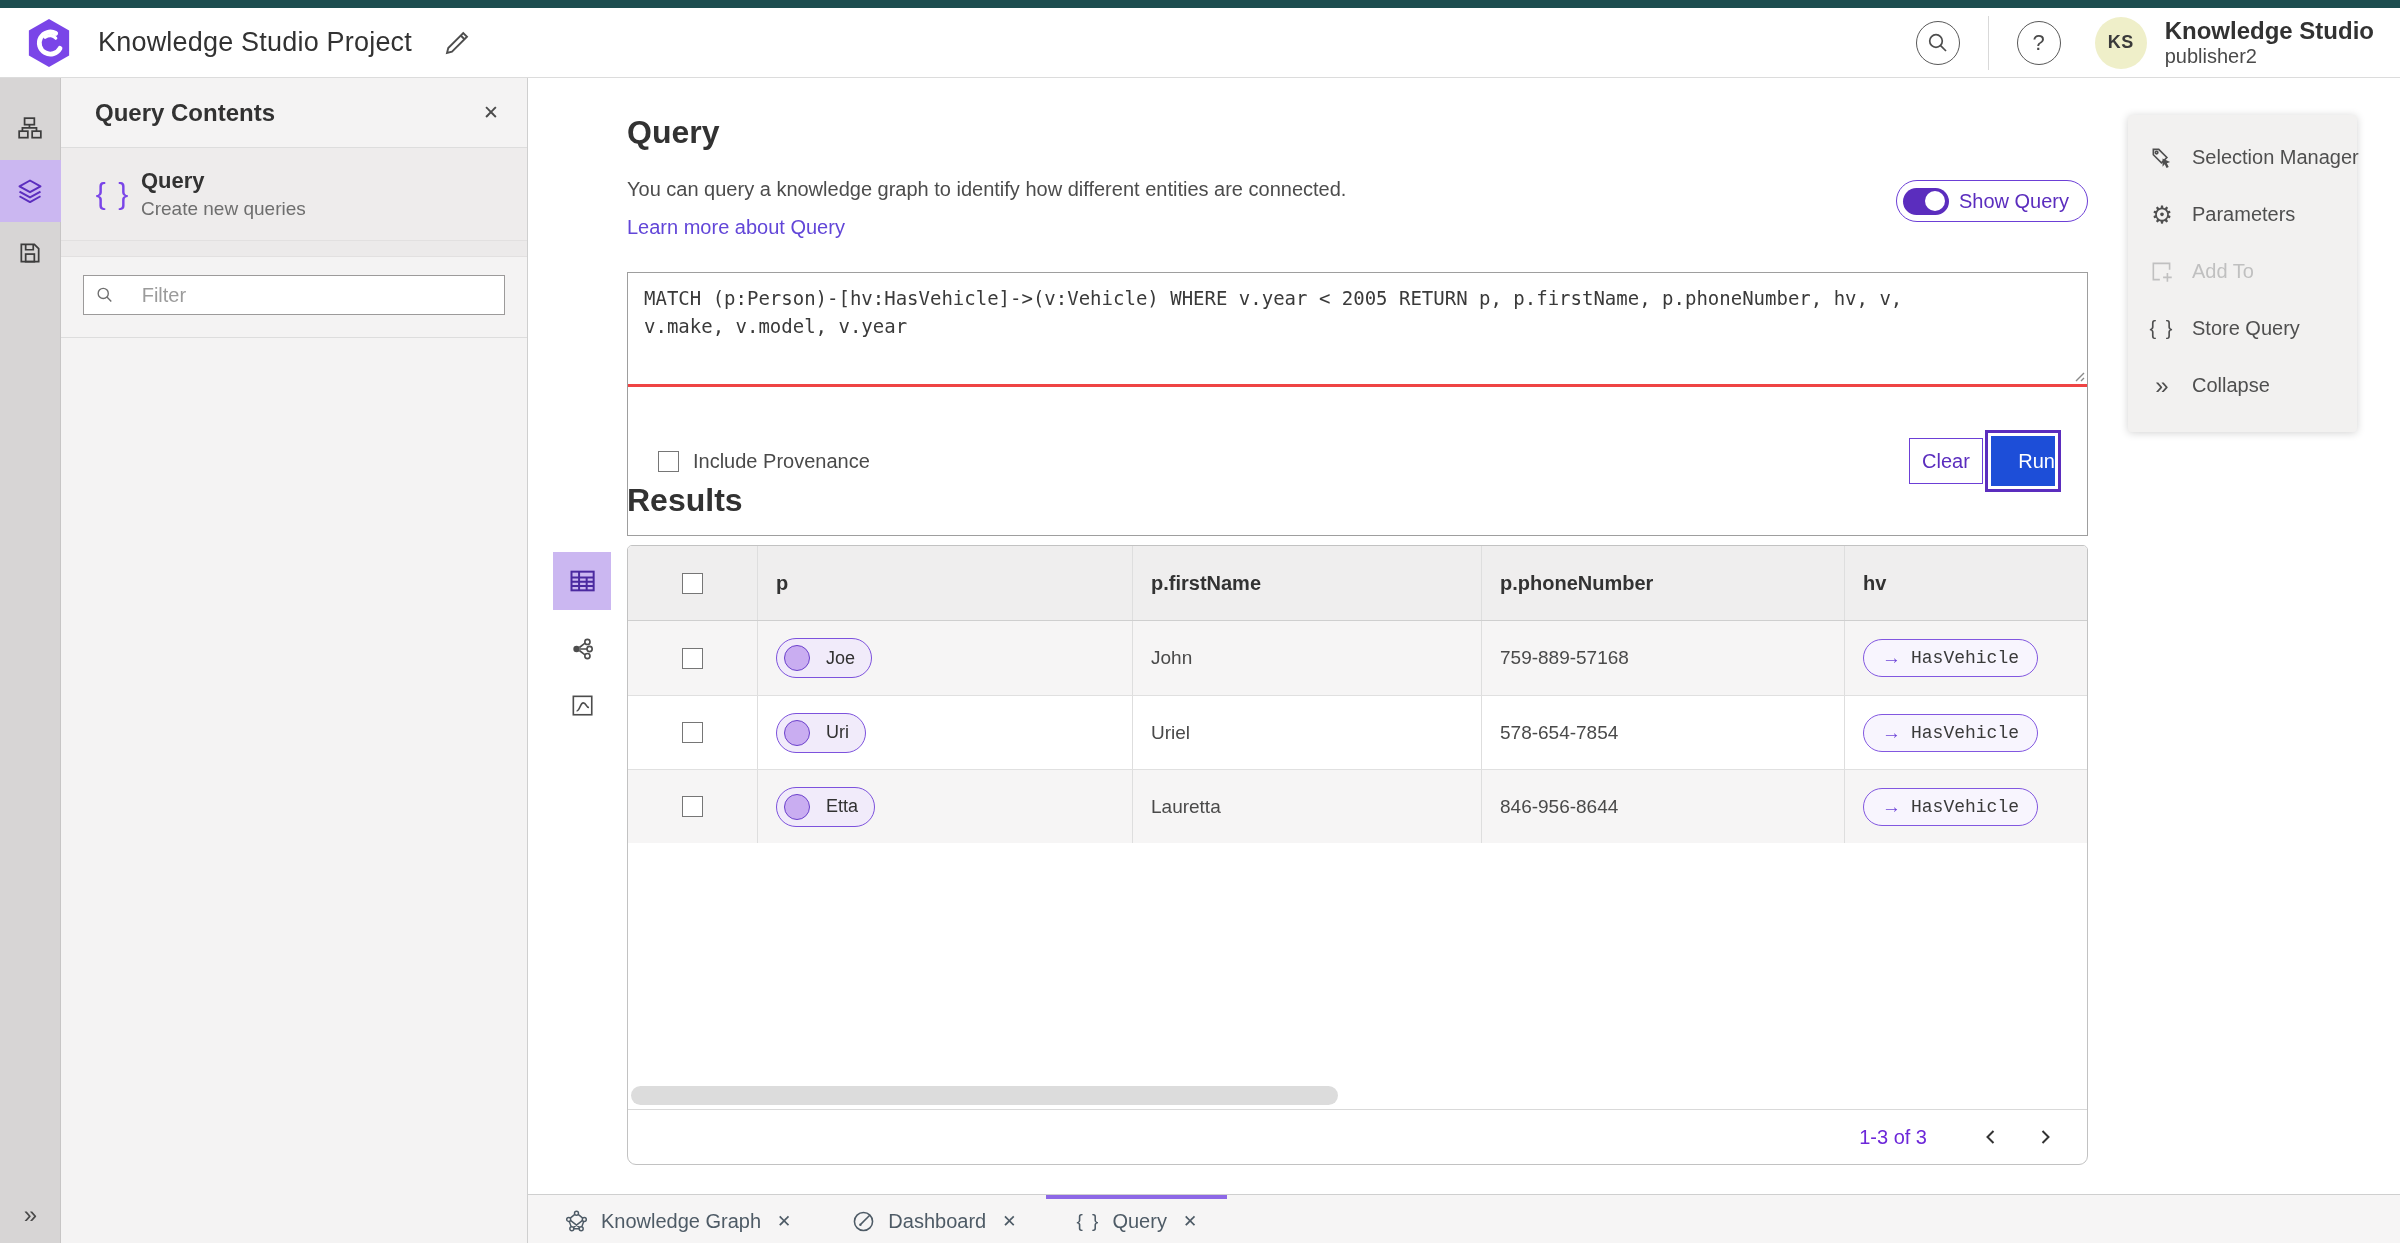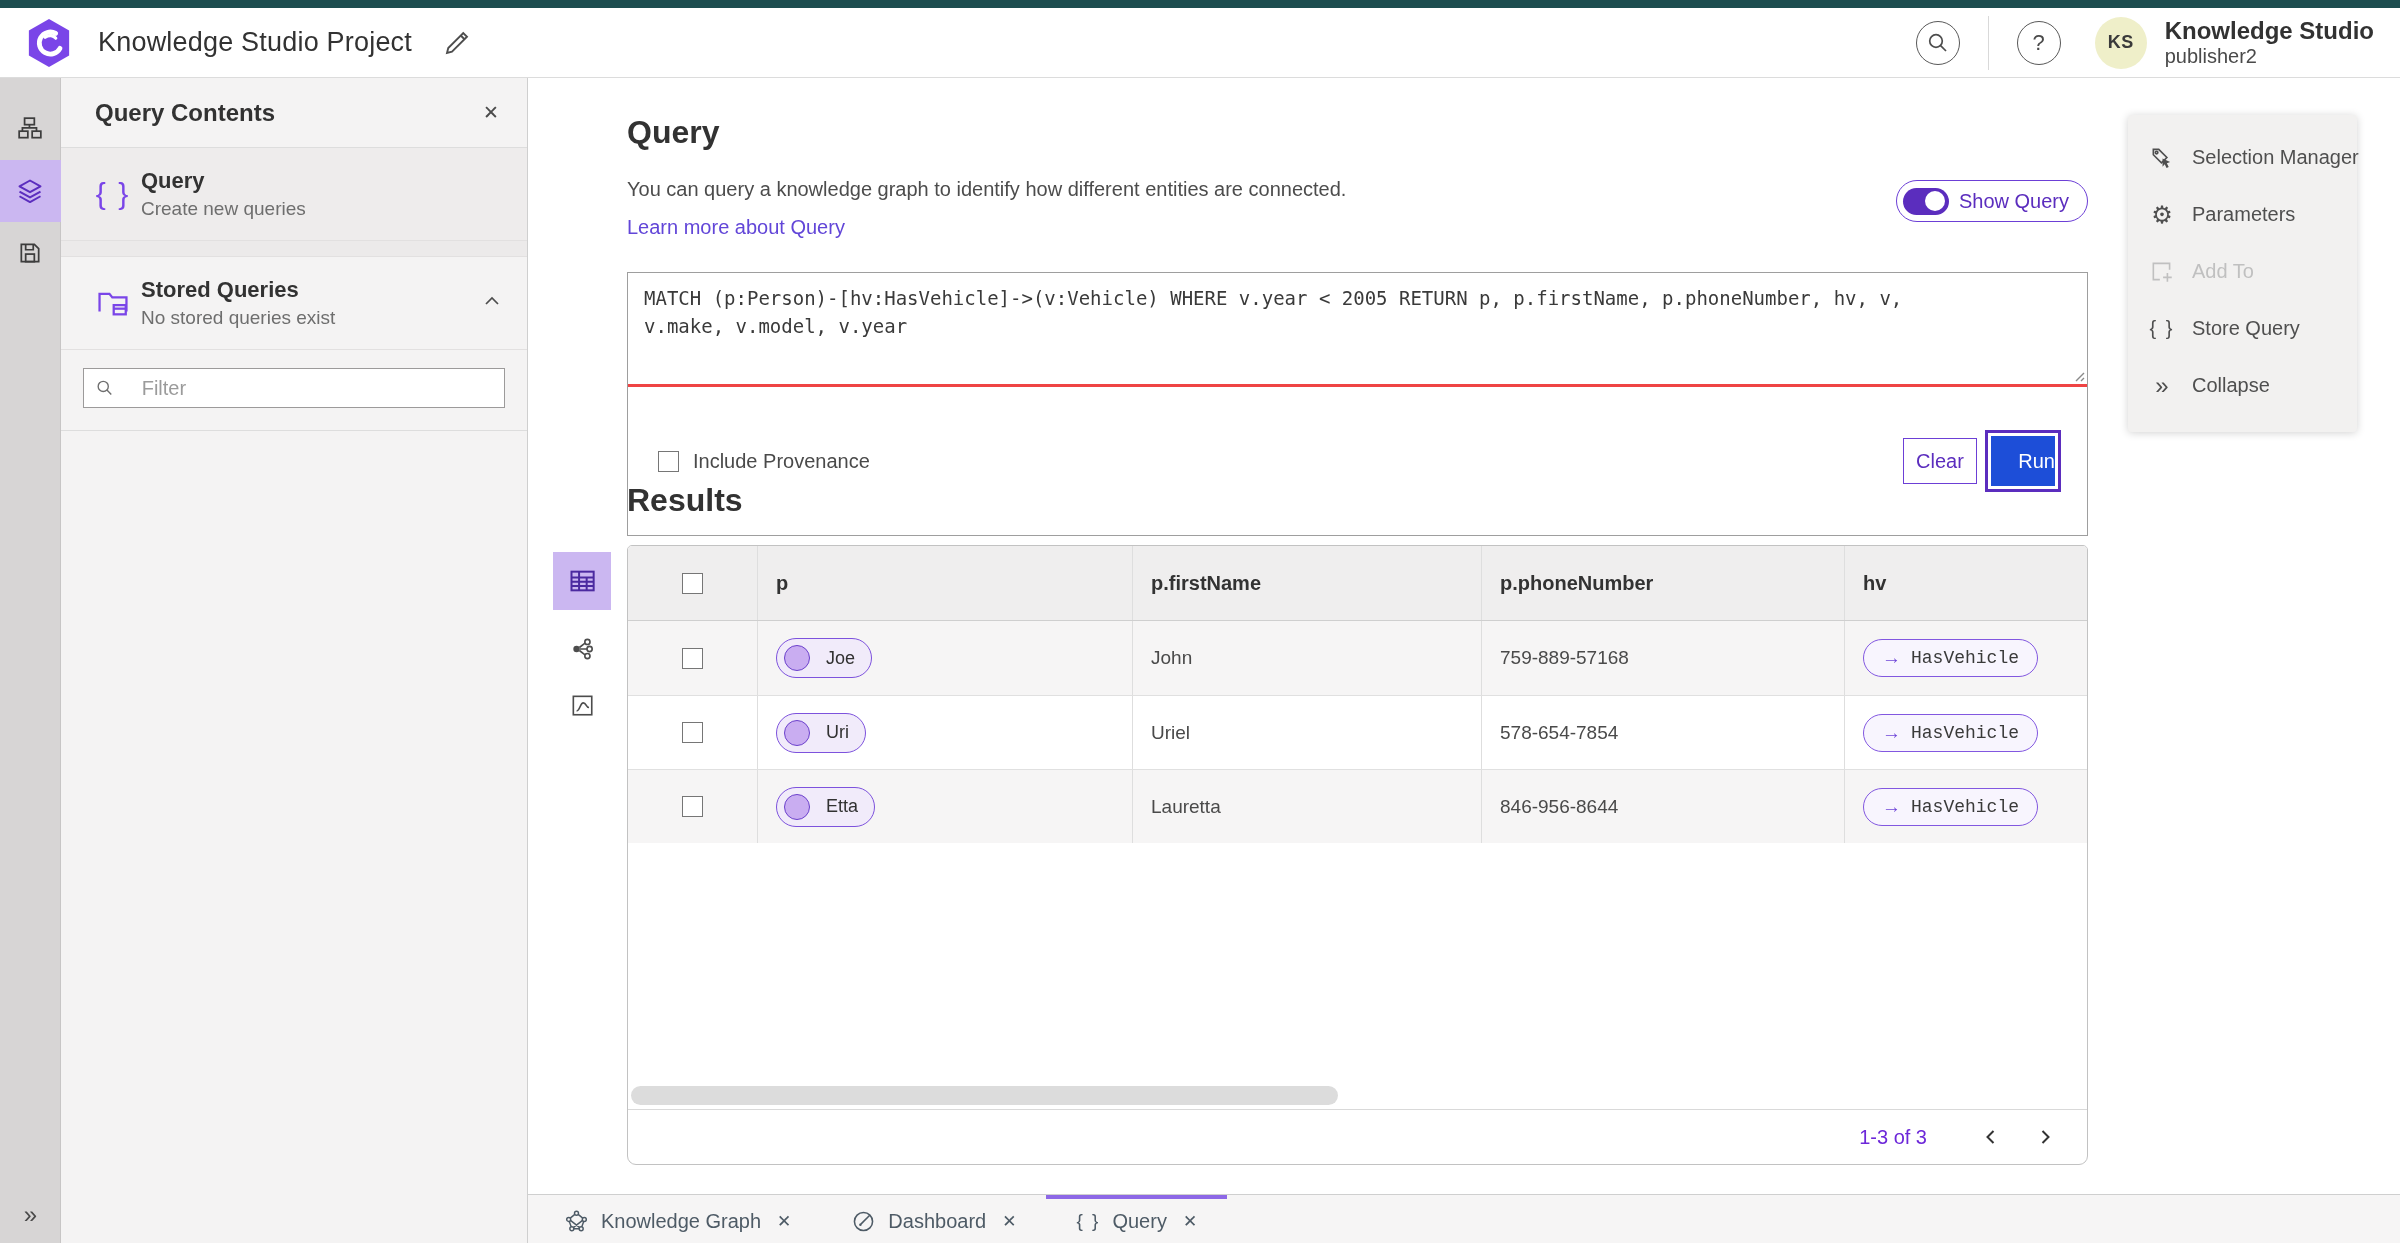--- a/index.html
+++ b/index.html
@@ -59,21 +59,21 @@
   .toggle-knob { position:absolute; top:3.5px; right:4px; width:20px; height:20px; background:#fff; border-radius:50%; }
   .toggle-label { font-size:20px; color:#5b2dbe; }
 
   .query-box { position:absolute; left:99px; top:194px; width:1461px; height:264px; border:1px solid #9e9e9e; background:#fff; }
   .code-area { position:relative; height:114px; border-bottom:3px solid #ef4444; padding:12px 16px; }
   .code { font-family:"DejaVu Sans Mono","Liberation Mono",monospace; font-size:19px; line-height:1.45; color:#3a3a3a; white-space:pre-wrap; max-width:114ch; }
   .resize-glyph { position:absolute; right:2px; bottom:2px; }
   .prov-row { display:flex; align-items:center; height:148px; padding:0 26px 0 30px; }
   .checkbox { width:21px; height:21px; border:1.6px solid #767676; background:#fff; flex:0 0 21px; cursor:pointer; }
   .prov-label { font-size:20px; color:#4a4a4a; margin-left:14px; }
-  .btns { margin-left:auto; display:flex; align-items:center; gap:14px; }
+  .btns { margin-left:auto; display:flex; align-items:center; gap:8px; }
   .btn-clear { min-width:74px; height:46px; background:#fff; border:1.6px solid #6c3fd6; color:#5b2dbe; font-size:20px; font-family:inherit; cursor:pointer; }
   .btn-run { min-width:64px; height:50px; background:#1d4ed8; border:none; color:#fff; font-size:20px; font-family:inherit; cursor:pointer; box-shadow:0 0 0 3px #fff, 0 0 0 6px #5b2dbe; margin-right:6px;text-align:right; }
 
   .h2 { position:absolute; left:99px; top:404px; font-size:32px; font-weight:700; color:#323232; }
 
   .view-strip { position:absolute; left:25px; top:474px; width:58px; display:flex; flex-direction:column; align-items:center; }
   .view-cell { width:58px; height:58px; display:flex; align-items:center; justify-content:center; cursor:pointer; }
   .view-cell.active { background:#cbb7f1; }
   .view-icon { margin-top:26px; cursor:pointer; }
 
@@ -199,40 +199,20 @@
       <div class="panel-item selected">
         <span class="pi-icon">
             <span class="braces">{ }</span>
           </span>
         <span class="pi-text">
           <div class="pi-title">Query</div>
           <div class="pi-sub">Create new queries</div>
         </span>
       </div>
       <div class="section-gap"></div>
-      <div class="panel-item">
-        <span class="pi-icon">
-          <svg width="34" height="34" viewBox="0 0 24 24">
-            <g fill="none" stroke="#7a45e8" stroke-width="1.6">
-              <path d="M2.5 18V5.5h7l2 2.5h10V18"></path>
-                <rect x="12.5" y="13.5" width="8.5" height="6.5"></rect>
-                <path d="M12.5 16h8.5"></path>
-            </g>
-          </svg>
-        </span>
-        <span class="pi-text">
-          <div class="pi-title">Stored Queries</div>
-          <div class="pi-sub">No stored queries exist</div>
-        </span>
-        <span class="pi-caret">
-          <svg width="22" height="22" viewBox="0 0 22 22">
-            <polyline points="5,14 11,8 17,14" fill="none" stroke="#4d4d4d" stroke-width="1.7"></polyline>
-          </svg>
-        </span>
-      </div>
       <div class="filter-wrap">
         <div class="filter-box">
           <svg width="20" height="20" viewBox="0 0 22 22">
             <circle cx="9" cy="9" r="6.3" fill="none" stroke="#6e6e6e" stroke-width="1.7"></circle>
             <line x1="13.6" y1="13.6" x2="19" y2="19" stroke="#6e6e6e" stroke-width="1.7"></line>
           </svg>
           <input type="text" placeholder="Filter" style="">
         </div>
       </div>
     </aside>

